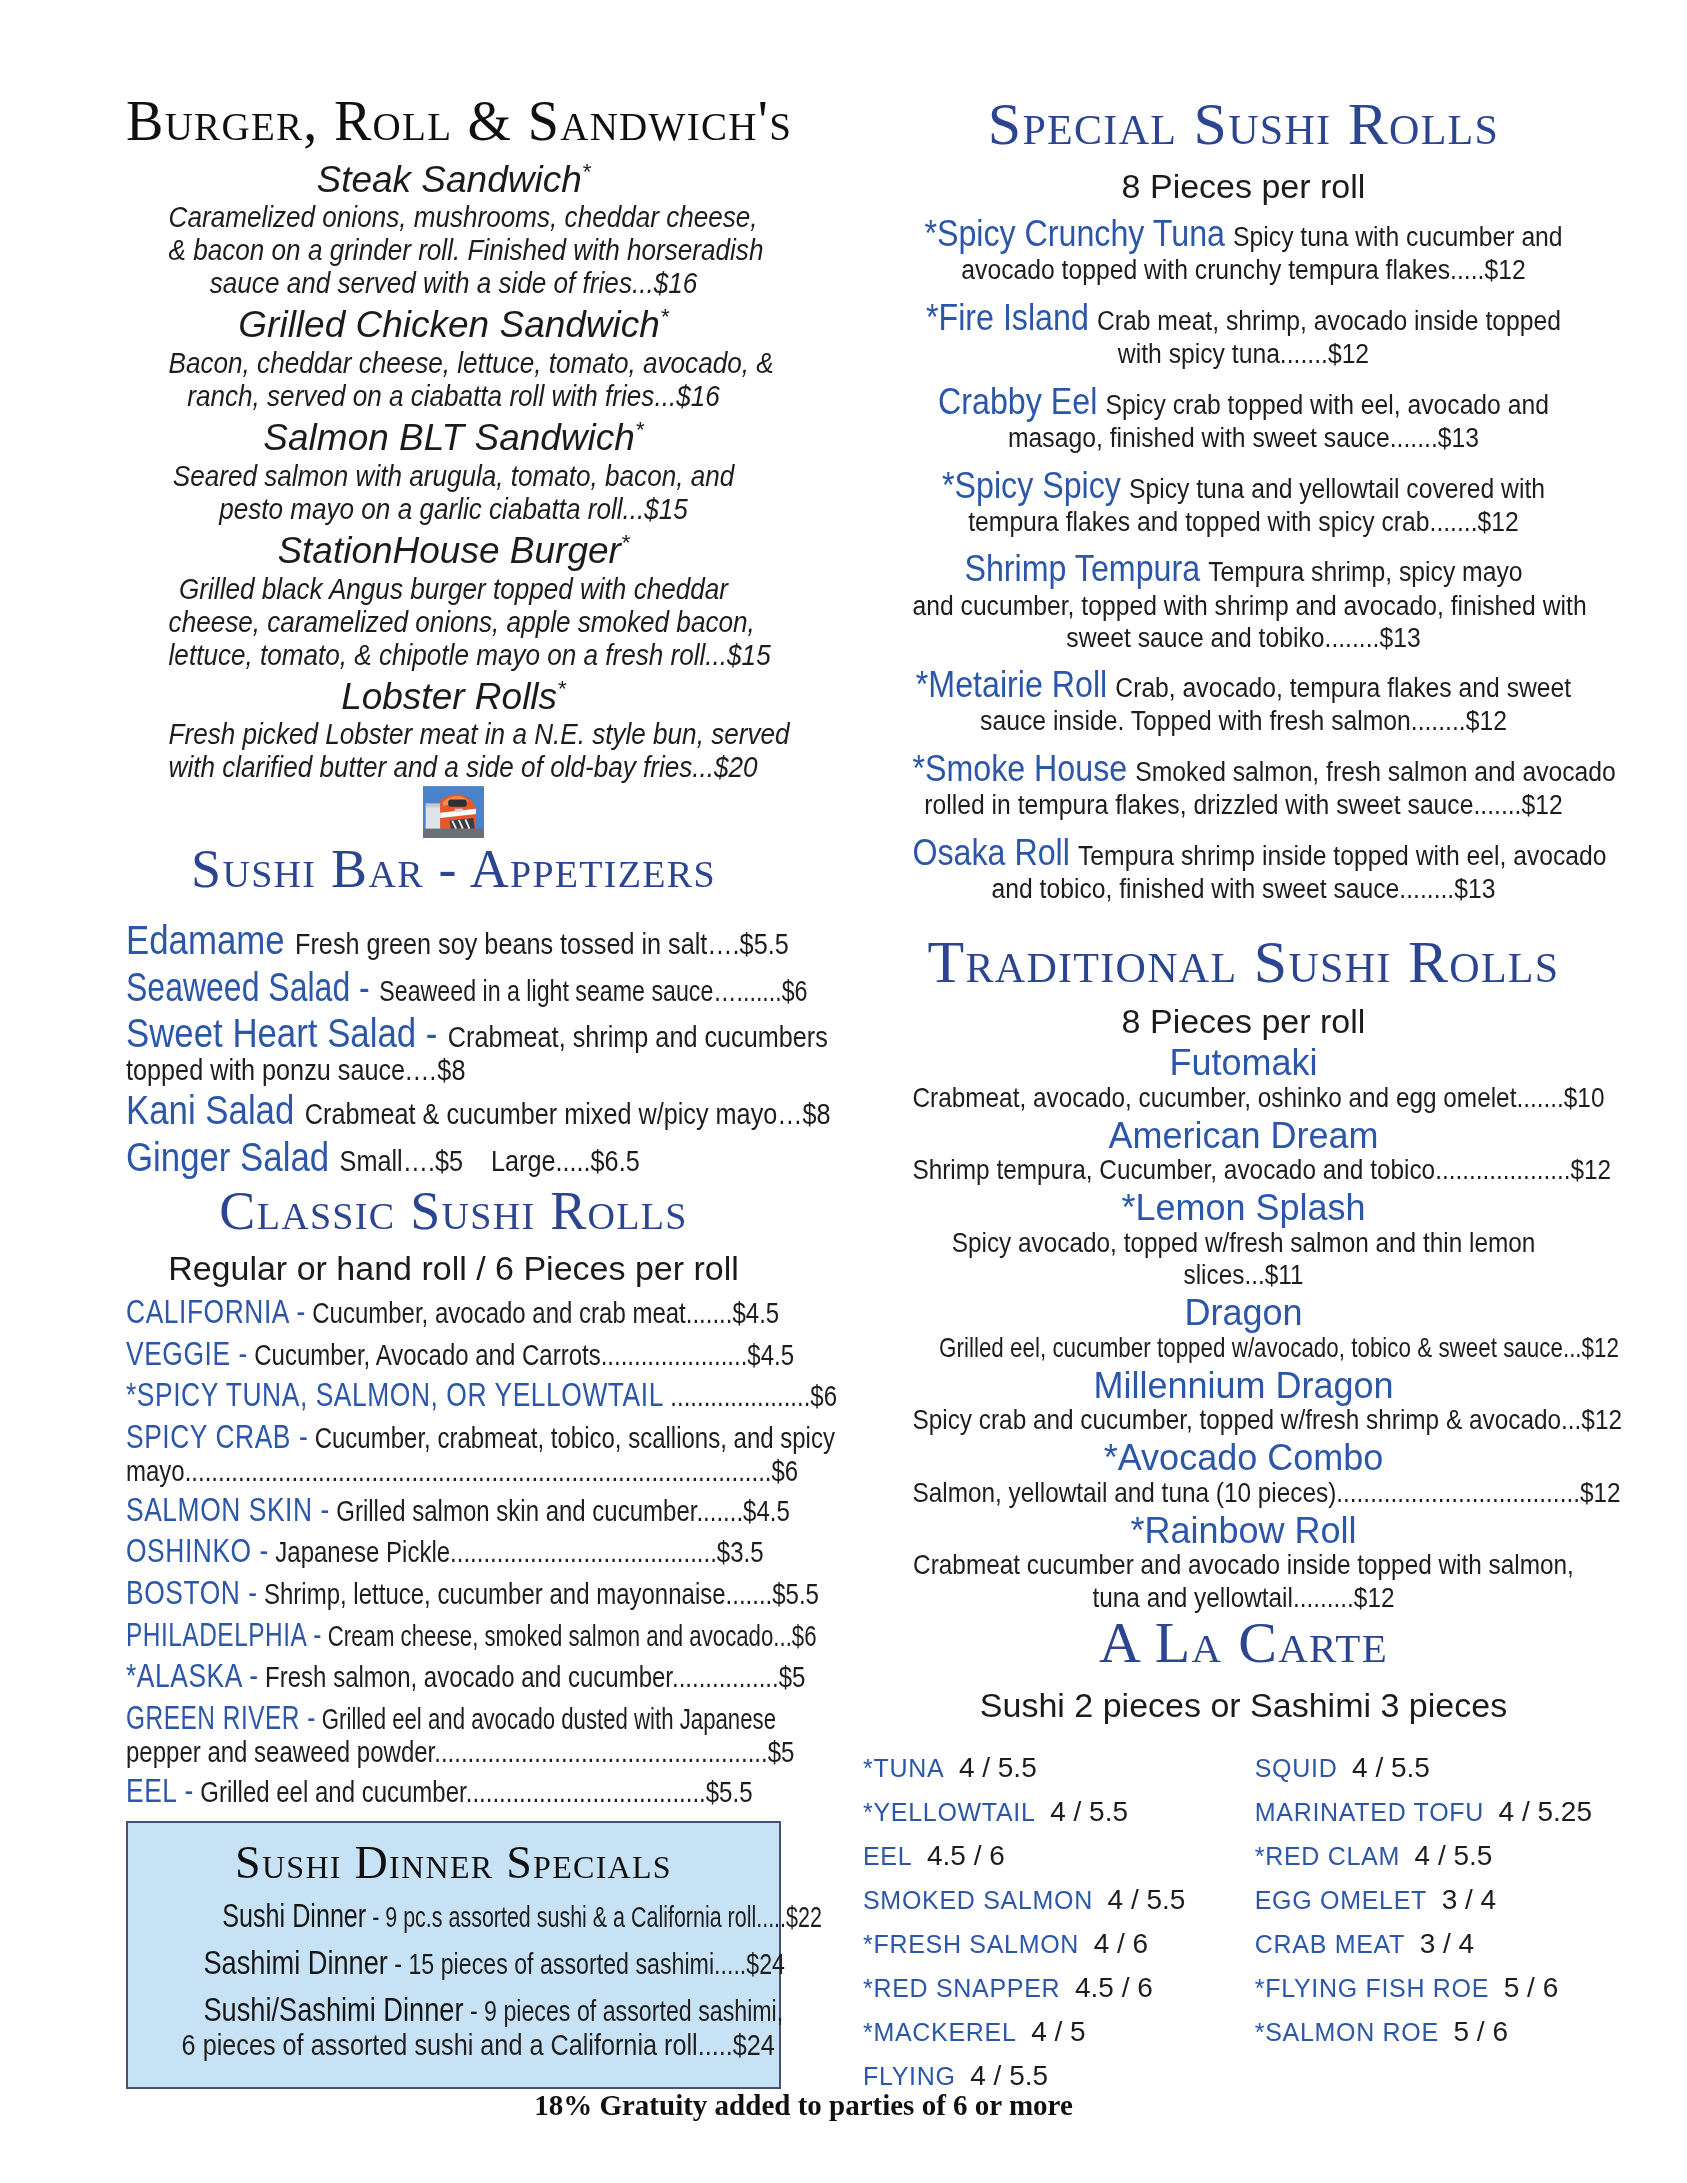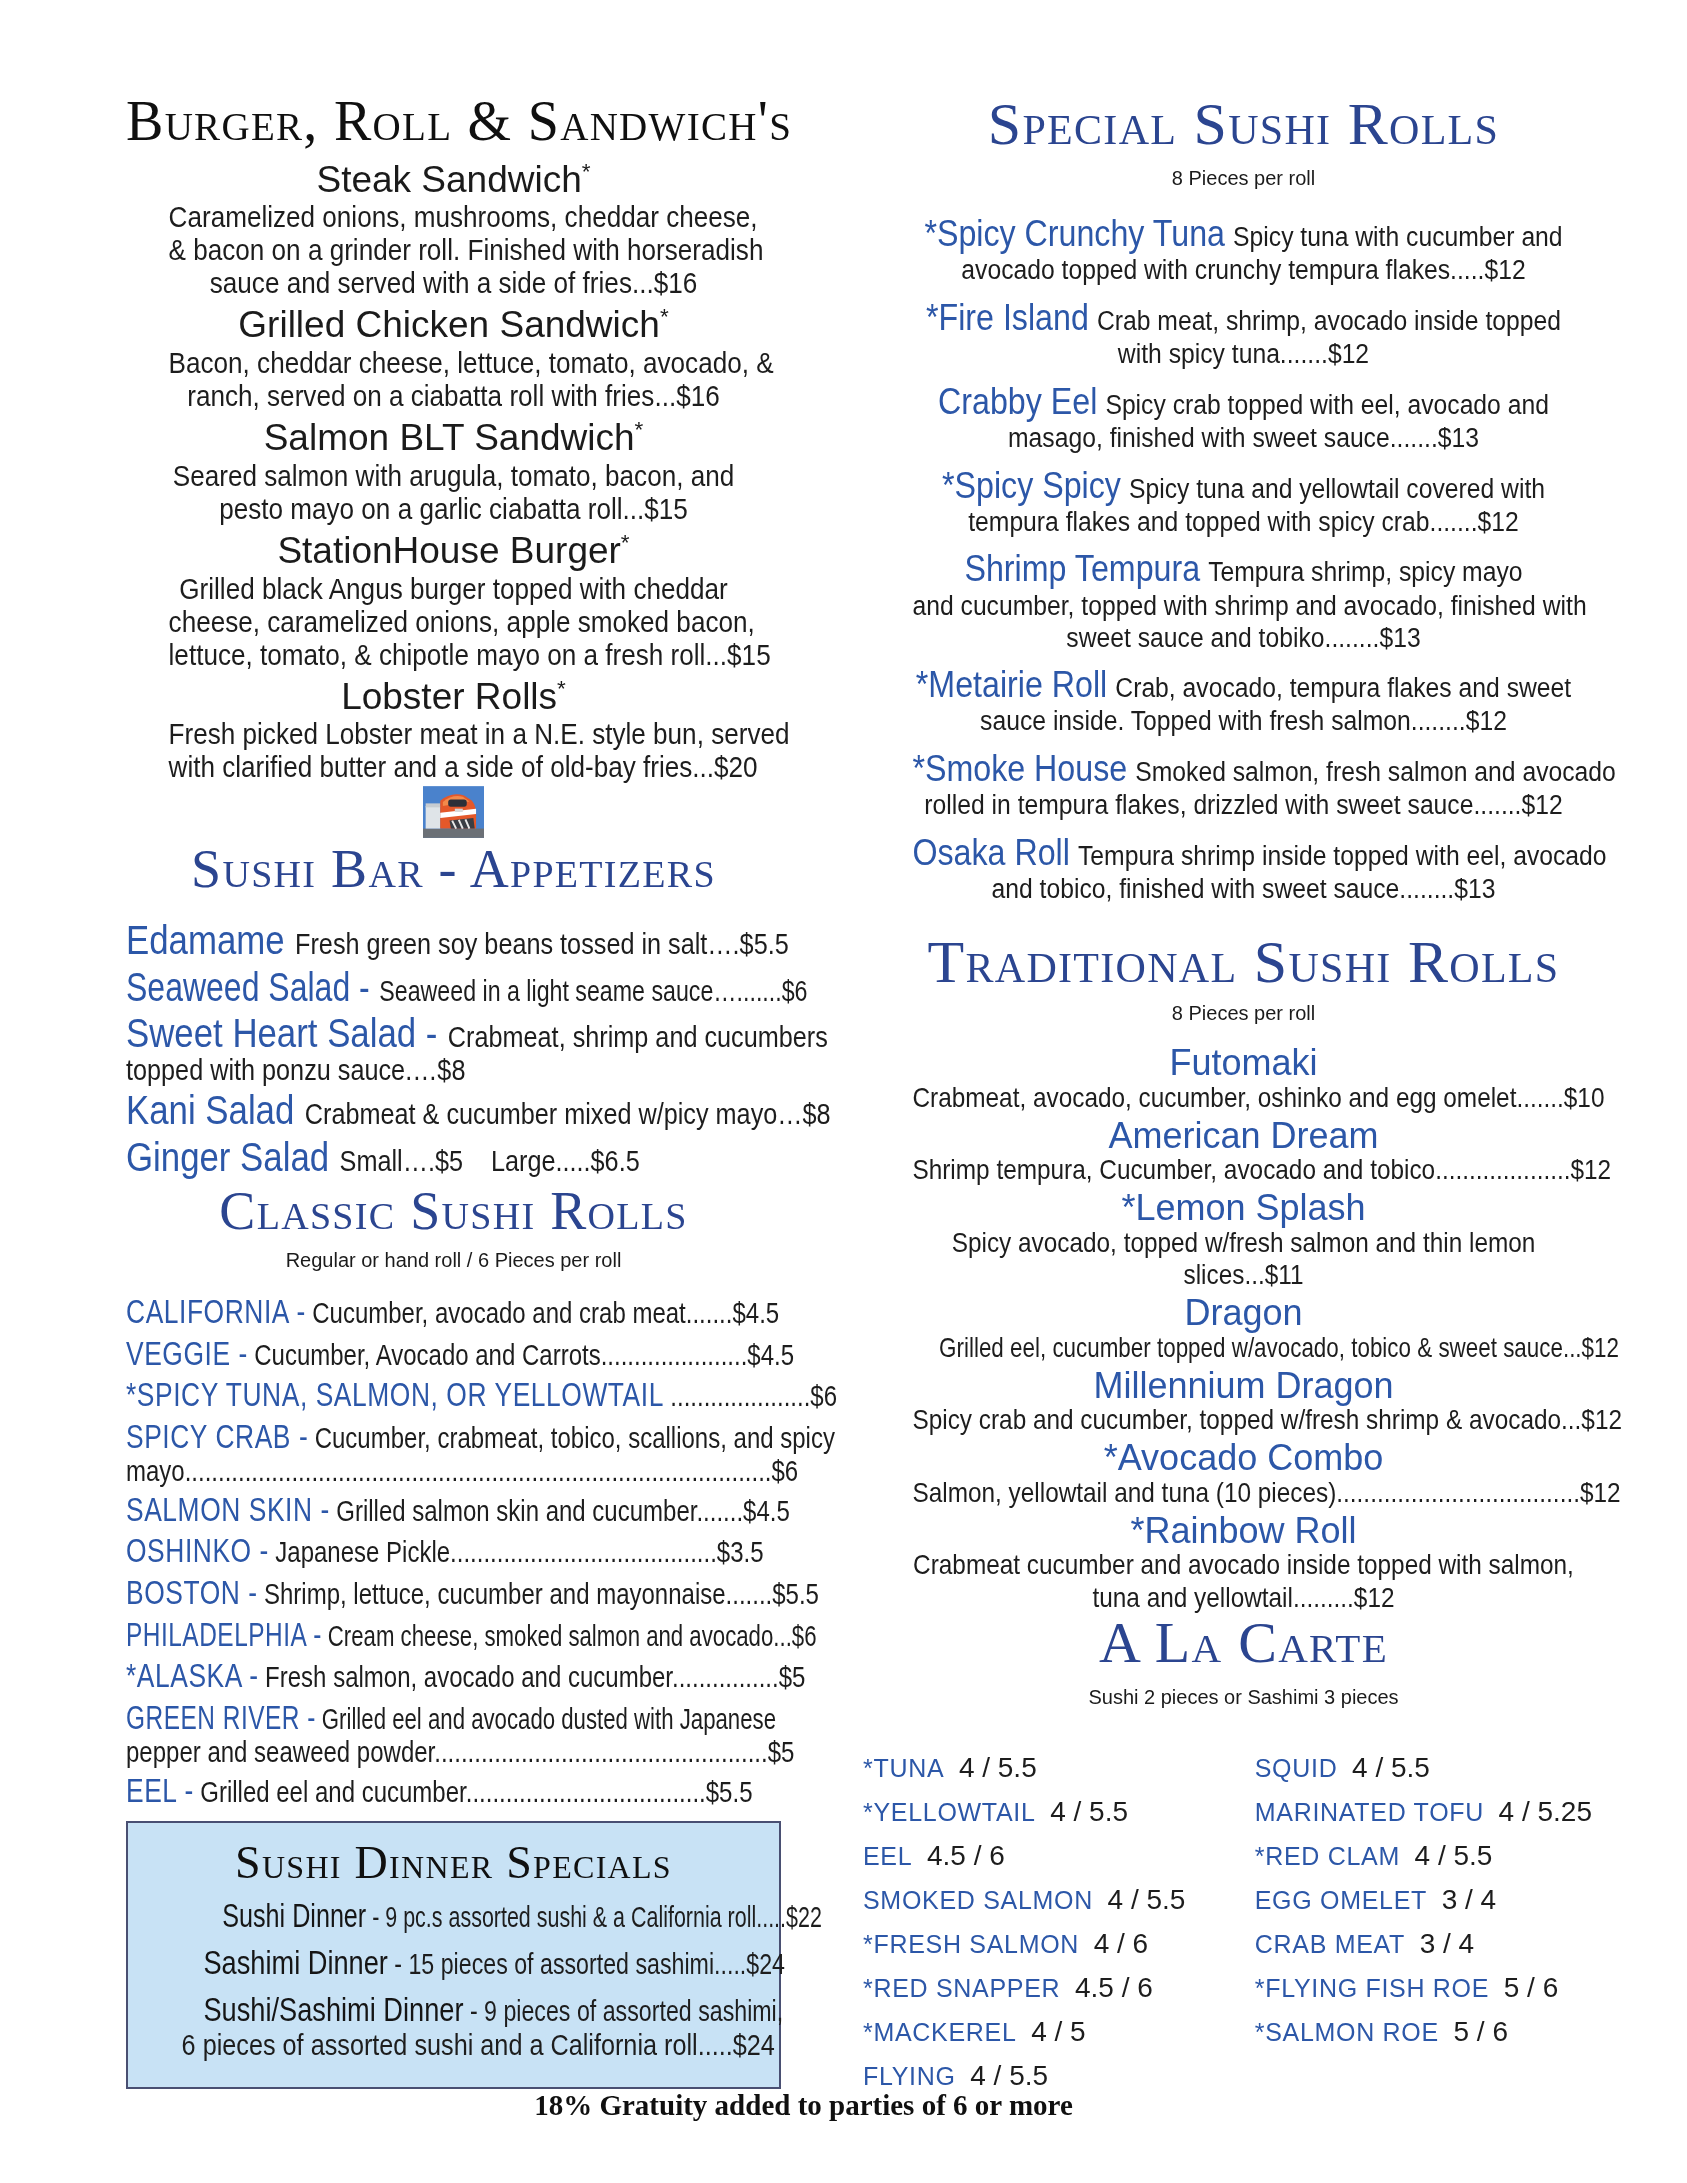--- a/index.html
+++ b/index.html
@@ -16,25 +16,25 @@
   .s87 { transform:scaleX(.87); }
   .s80 { transform:scaleX(.80); }
   .s74 { transform:scaleX(.74); }
   .ctr .ln { transform-origin:50% 50%; }
   .lft .ln { transform-origin:0 50%; }
 
   .shead { font-family:"Liberation Serif", serif; font-variant:small-caps; font-weight:normal;
            letter-spacing:1.3px; line-height:1; text-align:center; white-space:nowrap; }
   .blueh { color:#2b4590; }
   .blackh{ color:#101010; }
-  .subtitle { text-align:center; font-size:20px; color:#1b1b1b; }
+  .subtitle { text-align:center; font-size:34px; color:#1b1b1b; }
 
   
   #burger-title { font-size:56px; margin-bottom:10.6px; }
-  .bitem { margin-bottom:6.6px; }
+  .bitem { margin-bottom:6.6px;font-style:italic; }
   .bname { font-size:37px; line-height:1.08; color:#1b1b1b; text-align:center; }
   .star  { font-size:22.5px; }
   .bline { font-size:30px; line-height:1.10; color:#1d1d1d; text-align:center; }
 
   
   #sec-train { display:flex; justify-content:center; }
 
   
   #app-title, #classic-title { font-size:54px; }
   .app { margin-bottom:2.6px; }

